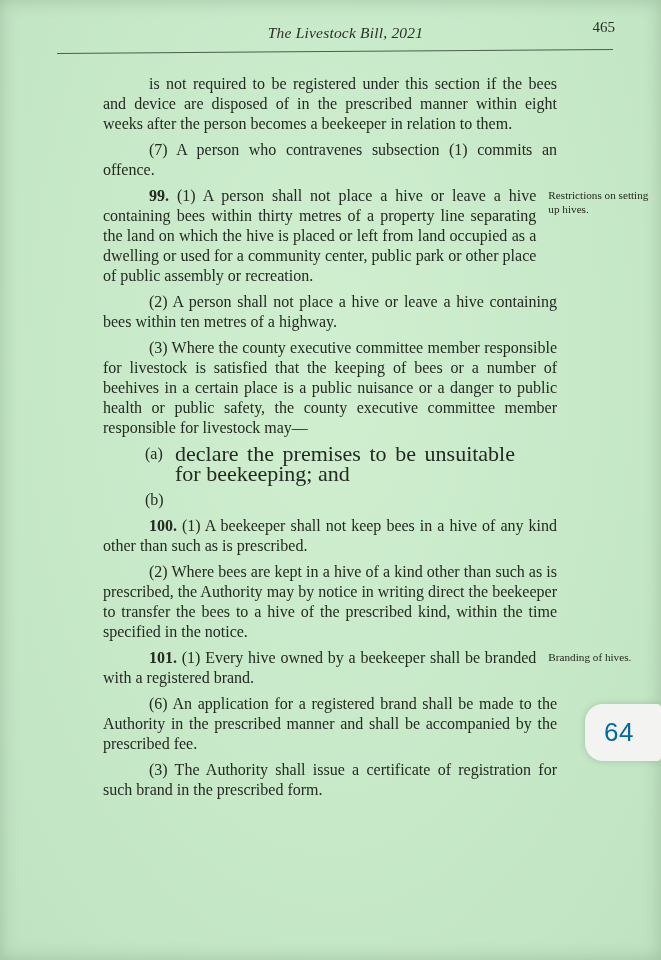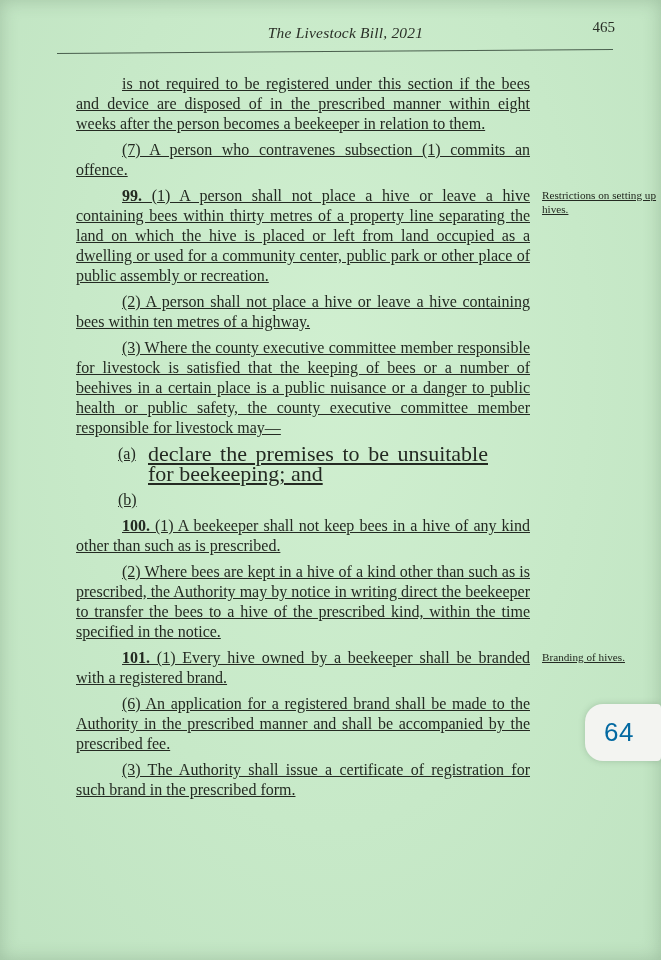--- a/index.html
+++ b/index.html
@@ -25,21 +25,21 @@
   }
   .page-number {
     position: absolute; right: 46px; top: 19px;
     font-size: 15px; color: #2a2f27; text-align: center;
   }
   .header-rule {
     position: absolute; left: 57px; right: 48px; top: 51px;
     border-top: 1.7px solid rgba(52,70,56,.85);
     transform: rotate(-0.4deg);
   }
-  .content { padding: 12px 0 0 76px; text-decoration: underline; }
+  .content { padding: 12px 0 0 103px; }
   .row { display: flex; align-items: flex-start; margin-bottom: 6px; }
   .para {
     width: 454px;
     font-size: 16px; line-height: 20px;
     text-align: justify;
     text-indent: 46px;
   }
   .secnum { font-weight: bold; }
   .note {
     width: 118px; padding-left: 12px; padding-top: 3px;

